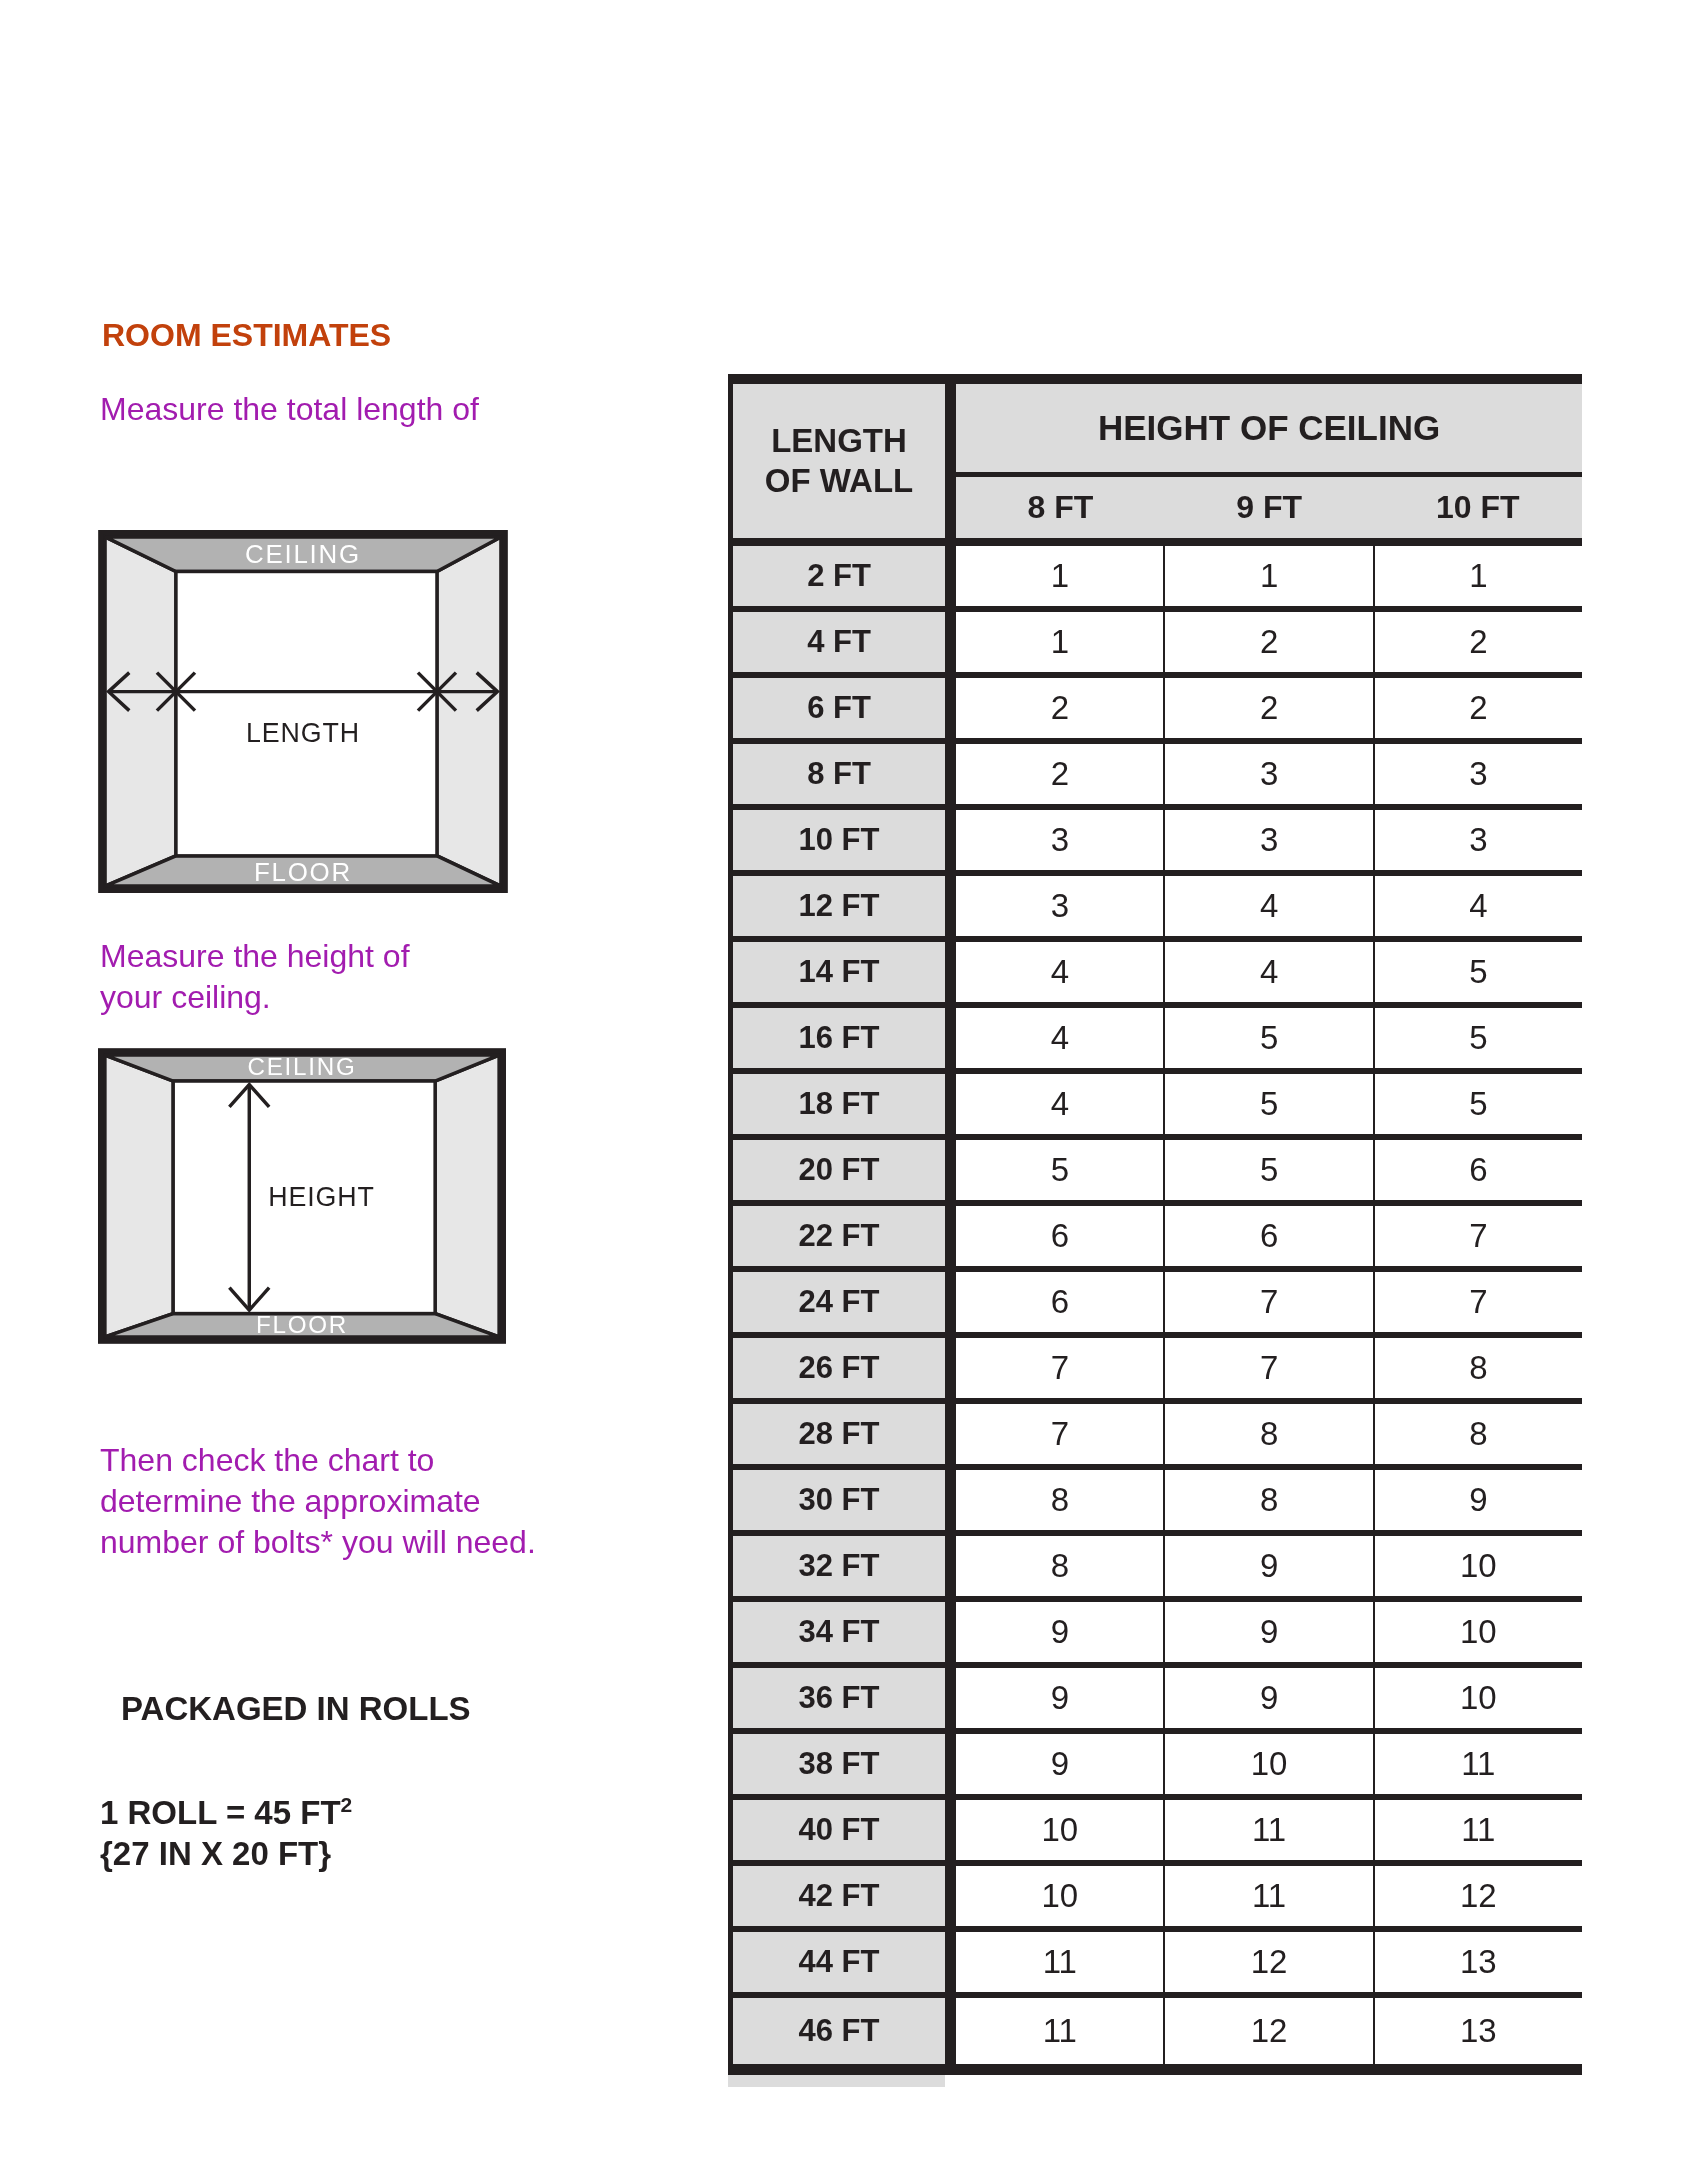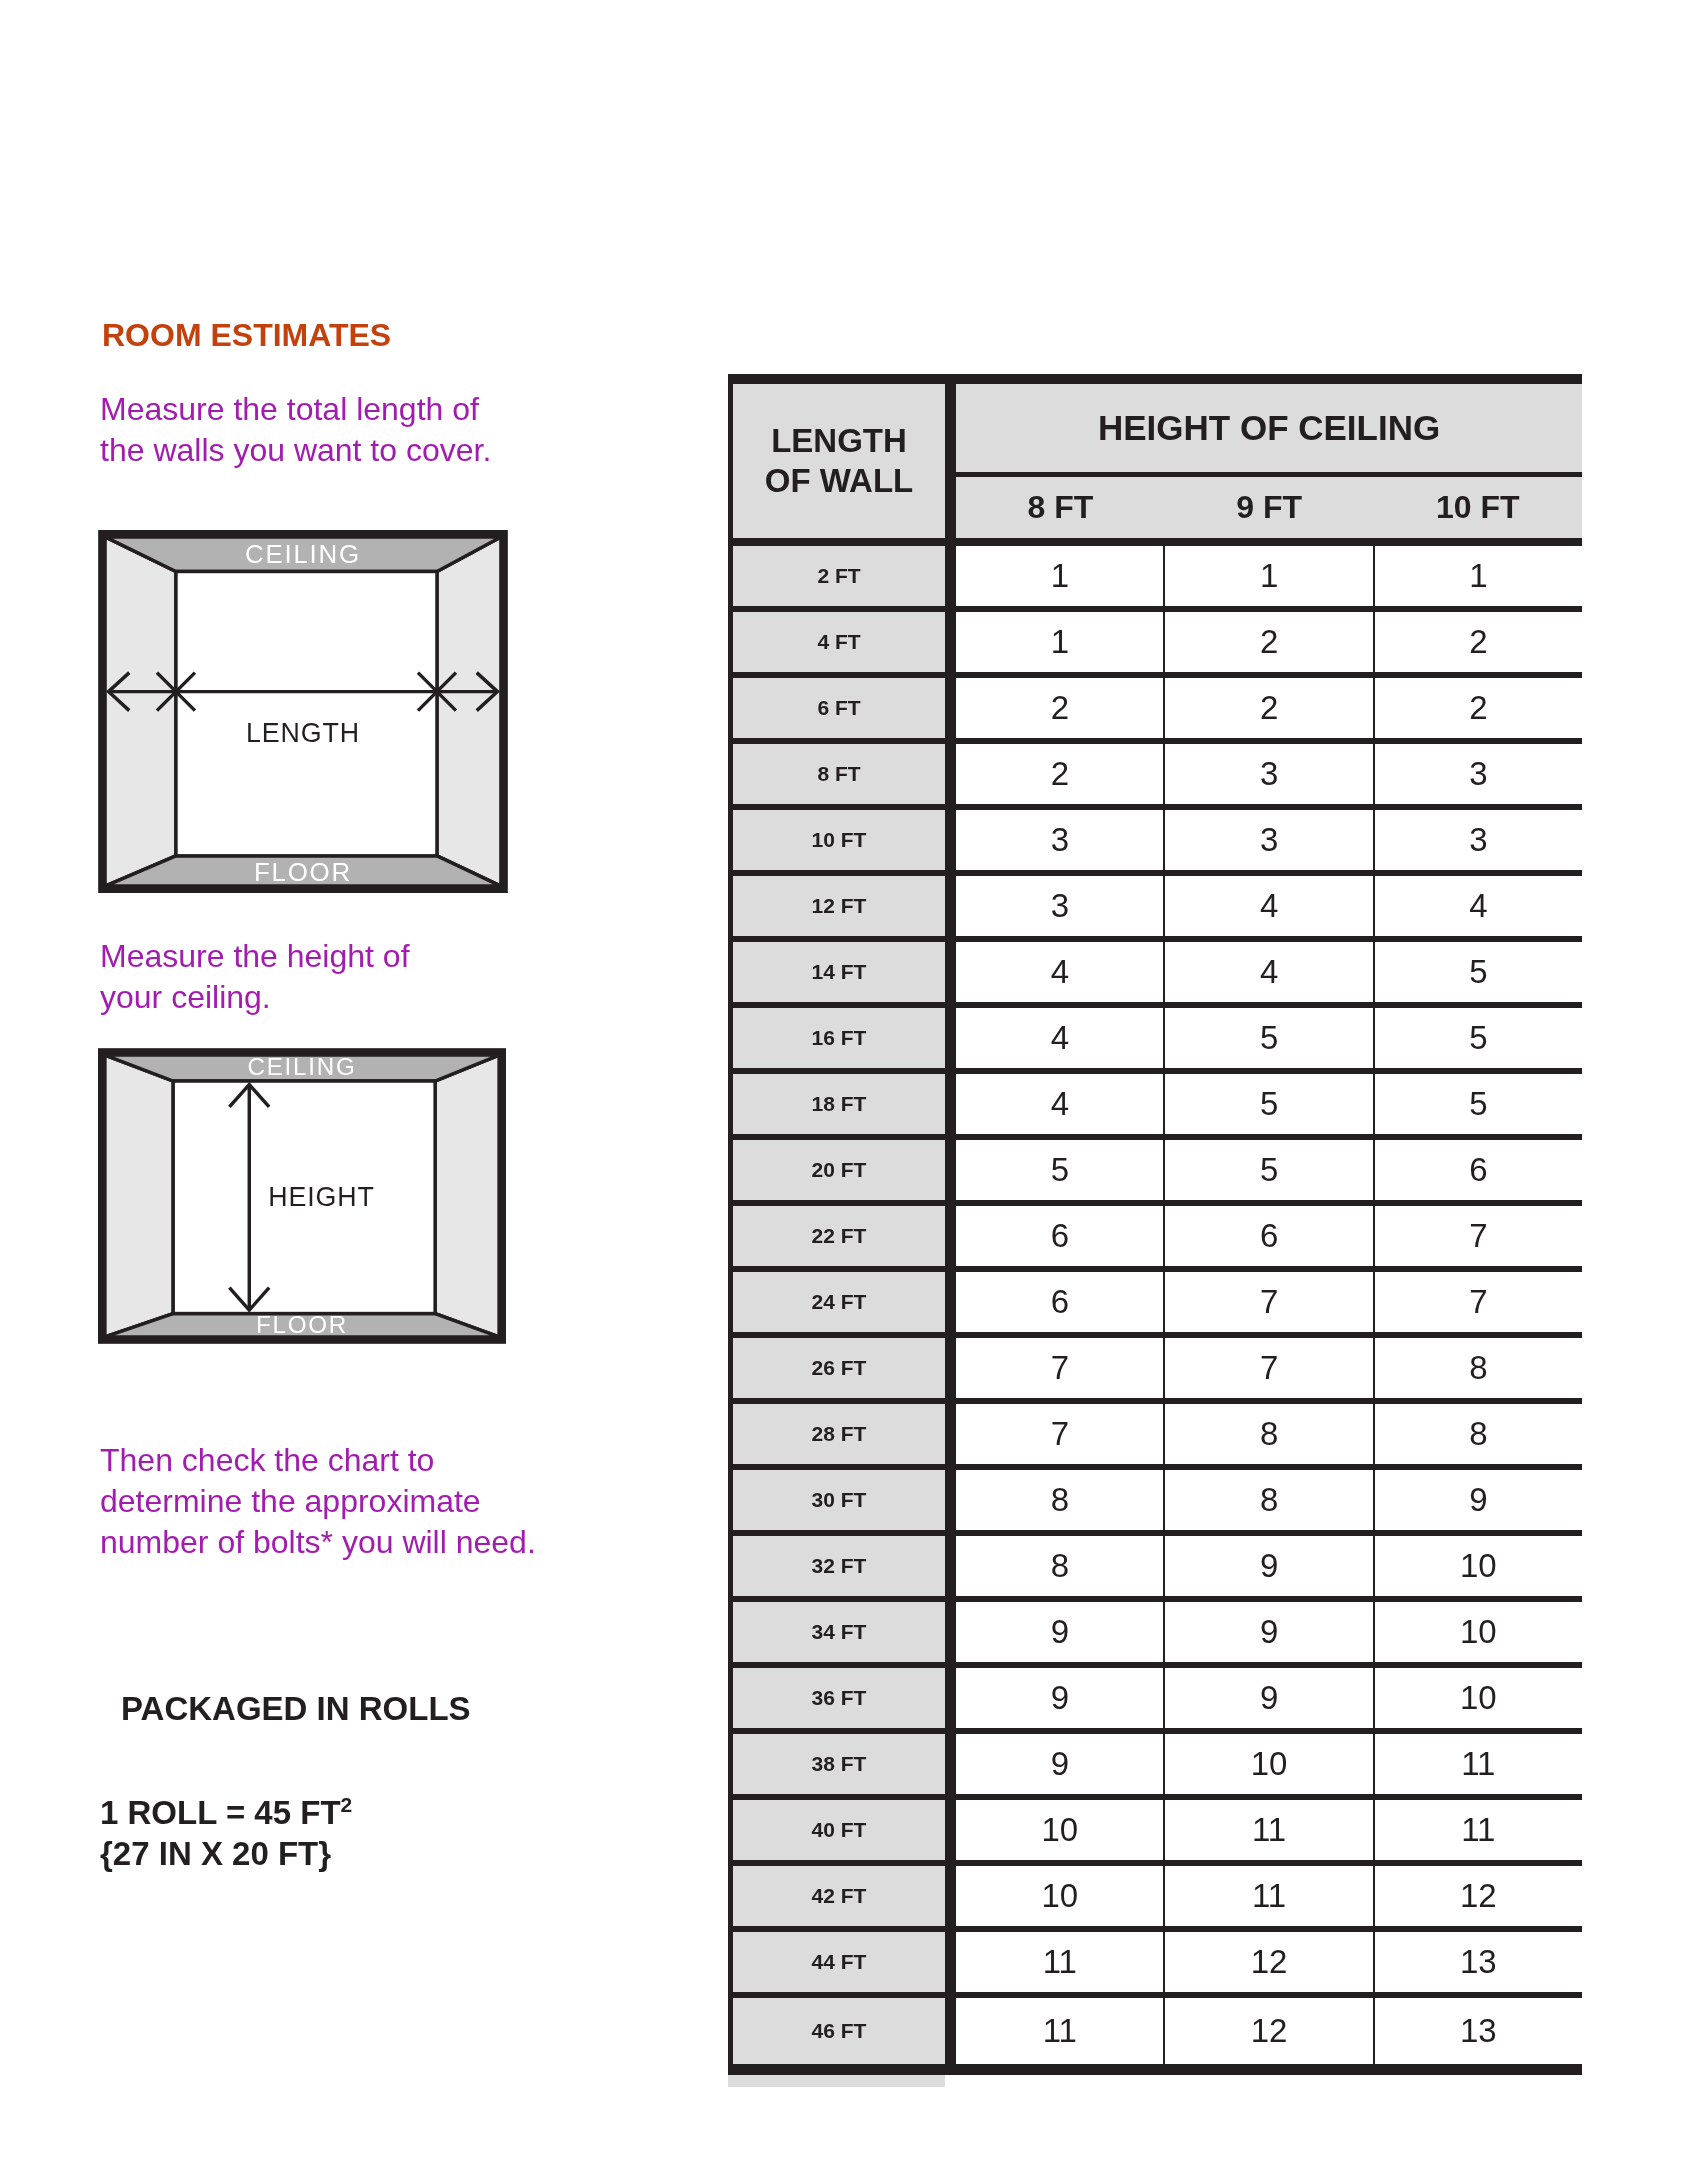--- a/index.html
+++ b/index.html
@@ -35,36 +35,35 @@
   .hoc{height:88px;display:flex;align-items:center;justify-content:center;
        font-weight:bold;font-size:35px;}
   .hrule{height:4.3px;background:#231F20;}
   .collabels{flex:1;display:flex;}
   .collabel{flex:1;display:flex;align-items:center;justify-content:center;
             font-weight:bold;font-size:32px;}
   .thickline{width:854px;height:7.8px;background:#231F20;}
   .trow{display:flex;height:66px;box-sizing:border-box;border-bottom:6px solid #231F20;}
   .trow:last-child{border-bottom:none;}
   .tlabel{width:217px;box-sizing:border-box;border-left:5.2px solid #231F20;background:#DCDCDC;
-    display:flex;align-items:center;justify-content:center;font-weight:bold;font-size:21px;flex:none;}
+    display:flex;align-items:center;justify-content:center;font-weight:bold;font-size:31px;flex:none;}
   .tcell{flex:1;display:flex;align-items:center;justify-content:center;font-size:33px;}
   .tcell ~ .tcell{border-left:2.6px solid #231F20;}
   .stub{width:217px;height:12px;background:#DCDCDC;}
 </style>
 </head>
 <body>
 
 <div class="page">
 
 
   <div class="section-head room-estimates">ROOM ESTIMATES</div>
 
   <div class="para para1">
     <div>Measure the total length of</div>
-    <div>the walls you want to cover.</div>
   </div>
 
   <svg class="diagram diagram1 room" width="410" height="363" viewBox="0 0 474 420">
     <rect x="4" y="4" width="466" height="412" fill="#ffffff" stroke="#231F20" stroke-width="8"></rect>
     <polygon points="8,8 90,48 90,377 8,412" fill="#E7E7E7" stroke="#231F20" stroke-width="4"></polygon>
     <polygon points="466,8 392,48 392,377 466,412" fill="#E7E7E7" stroke="#231F20" stroke-width="4"></polygon>
     <polygon points="8,8 466,8 392,48 90,48" fill="#B2B2B2" stroke="#231F20" stroke-width="4"></polygon>
     <polygon points="8,412 466,412 392,377 90,377" fill="#B2B2B2" stroke="#231F20" stroke-width="4"></polygon>
     <rect x="90" y="48" width="302" height="329" fill="#ffffff" stroke="#231F20" stroke-width="4"></rect>
     <text x="237" y="38" text-anchor="middle" font-size="30" letter-spacing="2" fill="#ffffff">CEILING</text>

